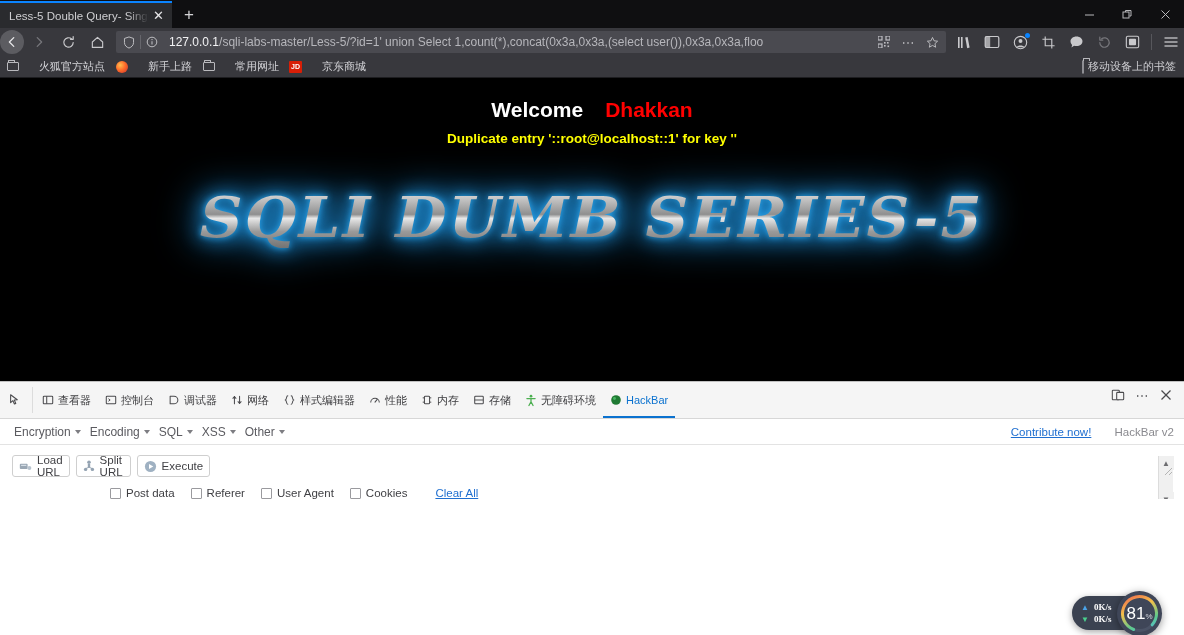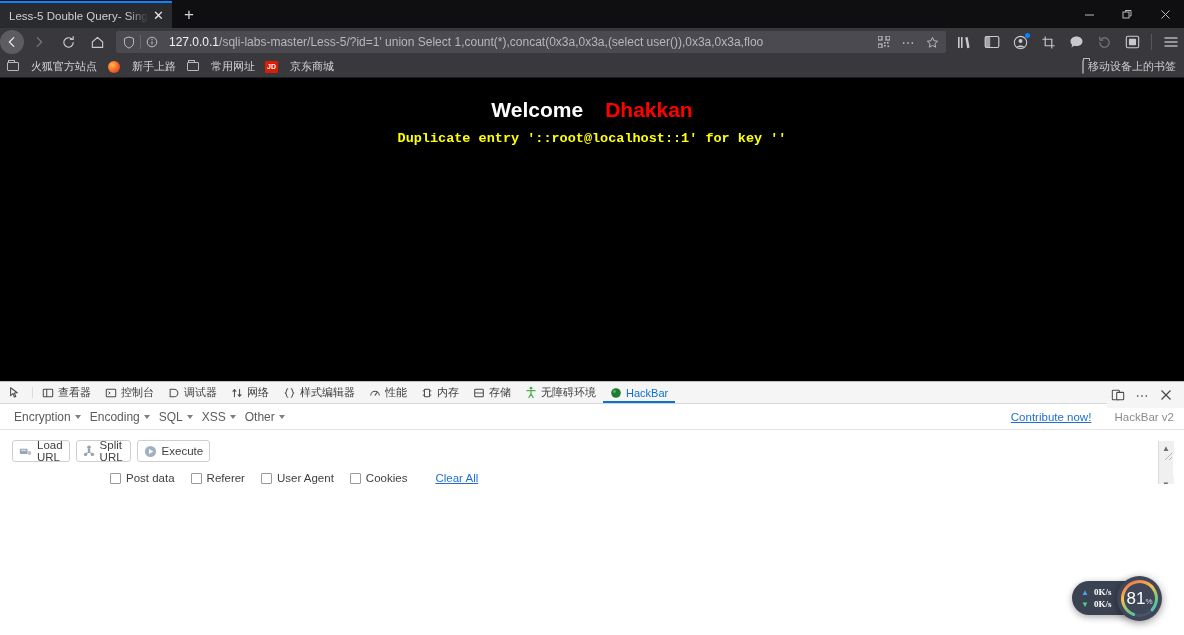--- a/index.html
+++ b/index.html
@@ -82,21 +82,21 @@
     border-radius: 50%; background: #0a84ff;
   }
   .vsep { width: 1px; height: 16px; background: #57575c; margin: 0 4px; }
 
   
   .bookmarks {
     height: 22px; background: #38383d; display: flex; align-items: center;
     padding: 0 6px; gap: 10px; position: relative; font-size: 11px; color: #d6d6da;
     border-bottom: 1px solid #1d1d20;
   }
-  .bm { display: flex; align-items: center; gap: 12px; white-space: nowrap; }
+  .bm { display: flex; align-items: center; gap: 20px; white-space: nowrap; }
   .bm .bicon { width: 13px; height: 13px; display: flex; align-items: center; justify-content: center; }
   .folder-ico {
     width: 12px; height: 9px; border: 1px solid #b9b9bd; border-radius: 1px;
     position: relative;
   }
   .folder-ico::before {
     content: ""; position: absolute; left: 0; top: -3px; width: 5px; height: 2px;
     border: 1px solid #b9b9bd; border-bottom: none; border-radius: 1px 1px 0 0;
   }
   .ff-ico { width: 12px; height: 12px; border-radius: 50%;
@@ -109,40 +109,40 @@
   .page {
     background: #000; height: 303px; position: relative; overflow: hidden;
   }
   .welcome {
     text-align: center; padding-top: 20px;
     font-size: 21px; font-weight: bold; color: #fff; font-family: "Liberation Sans", sans-serif;
   }
   .welcome .dh { color: #ff0000; margin-left: 22px; }
   .errline {
     text-align: center; color: #ffff00; font-size: 13.5px; font-weight: bold;
-    margin-top: 9px; font-family: Liberation Mono, monospace;
+    margin-top: 9px; font-family: Liberation Sans, sans-serif;
   }
   .logo-wrap { text-align: center; margin-top: 38px; }
   .logo {
     display: inline-block;
     font-family: "DejaVu Serif", serif;
     font-size: 56px; font-weight: bold; font-style: italic;
     letter-spacing: 2px;
     background: linear-gradient(180deg,#f2f2f2 0%, #cfcfcf 18%, #8f8f8f 46%, #e8e8e8 52%, #9a9a9a 72%, #6f6f6f 100%);
     -webkit-background-clip: text; background-clip: text;
     -webkit-text-fill-color: transparent; color: transparent;
     text-shadow: 0 0 1px rgba(0,0,0,0);
     filter: drop-shadow(0 0 3px #2aa7ef) drop-shadow(0 0 9px #1f8fd8) drop-shadow(0 0 18px #1577b8);
     transform: scaleX(1.06);
   }
 
   
   .devtools { background: #fff; border-top: 1px solid #c0c0c0; }
   .dt-tabs {
-    height: 22px; display: flex; align-items: stretch; background: #f5f5f5;
+    height: 37px; display: flex; align-items: stretch; background: #f5f5f5;
     border-bottom: 1px solid #d7d7d7; position: relative; font-size: 11px; color: #3c3c3f;
   }
   .dt-picker {
     width: 30px; display: flex; align-items: center; justify-content: center; color: #4a4a4d;
   }
   .dt-divider { width: 1px; background: #dcdcdc; margin: 5px 2px; }
   .dt-tab {
     display: flex; align-items: center; gap: 4px; padding: 0 7px; white-space: nowrap;
   }
   .dt-tab.active { color: #0b72cf; box-shadow: inset 0 -2px 0 #0b72cf; }
@@ -408,20 +408,23 @@
     <span class="bicon"><span class="folder-ico" style="border-color:#8e8e93"></span></span>
     <span>移动设备上的书签</span>
   </div>
 </div>
 
 <div class="page">
   <div class="welcome">
     <span>Welcome</span><span class="dh">Dhakkan</span>
   </div>
   <div class="errline">Duplicate entry '::root@localhost::1' for key ''</div>
+  <div class="logo-wrap">
+    <span class="logo">SQLI DUMB SERIES-5</span>
+  </div>
 </div>
 
 <div class="devtools">
   <div class="dt-tabs">
     <div class="dt-picker">
       <svg width="14" height="14" viewBox="0 0 16 16">
           <path d="M3 2 L3 11 L5.6 8.7 L7.3 12.6 L8.9 11.9 L7.2 8.1 L10.6 7.7 Z" fill="none" stroke="currentColor" stroke-width="1.2" stroke-linejoin="round"></path>
         </svg>
     </div>
     <div class="dt-divider"></div>

